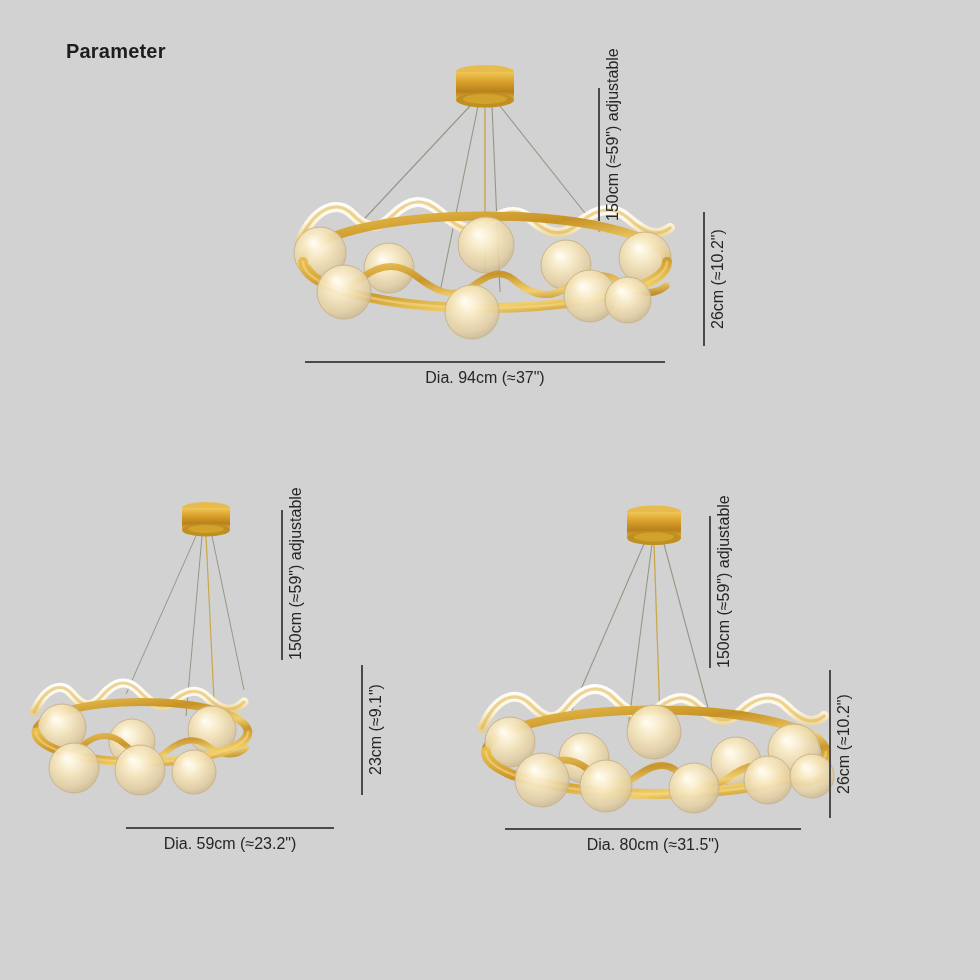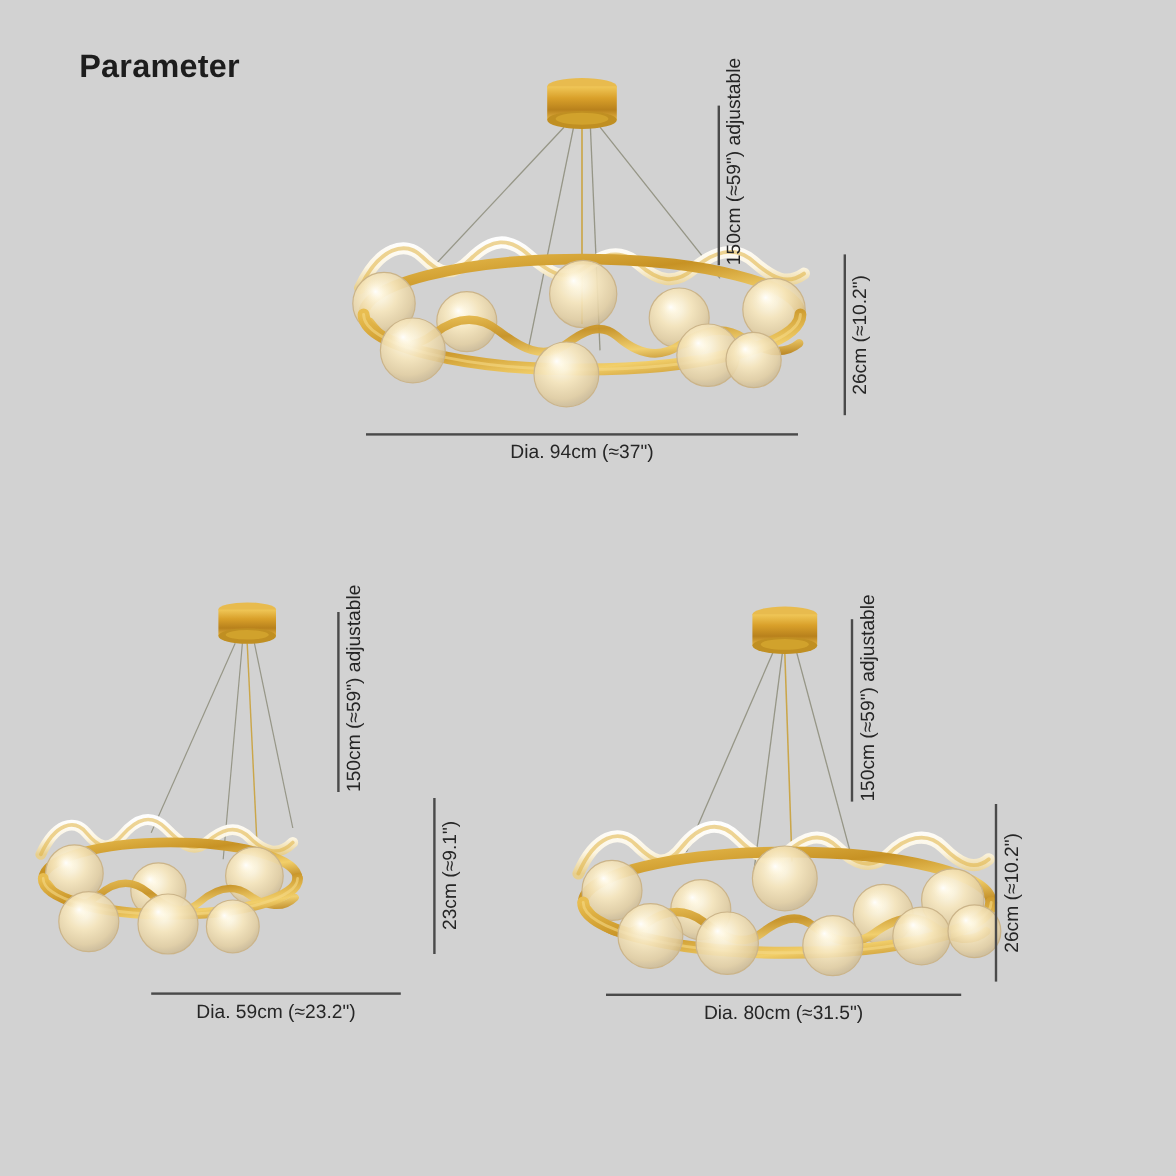--- a/index.html
+++ b/index.html
@@ -15,21 +15,21 @@
     position: relative;
   }
   .page {
     position: absolute;
     inset: 0;
   }
   .page-title {
     position: absolute;
     left: 66px;
     top: 40px;
-    font-size: 27px;
+    font-size: 20px;
     font-weight: bold;
     color: #1d1d1d;
     letter-spacing: 0.2px;
   }
 
   
   .spec-block {
     position: absolute;
   }
 

